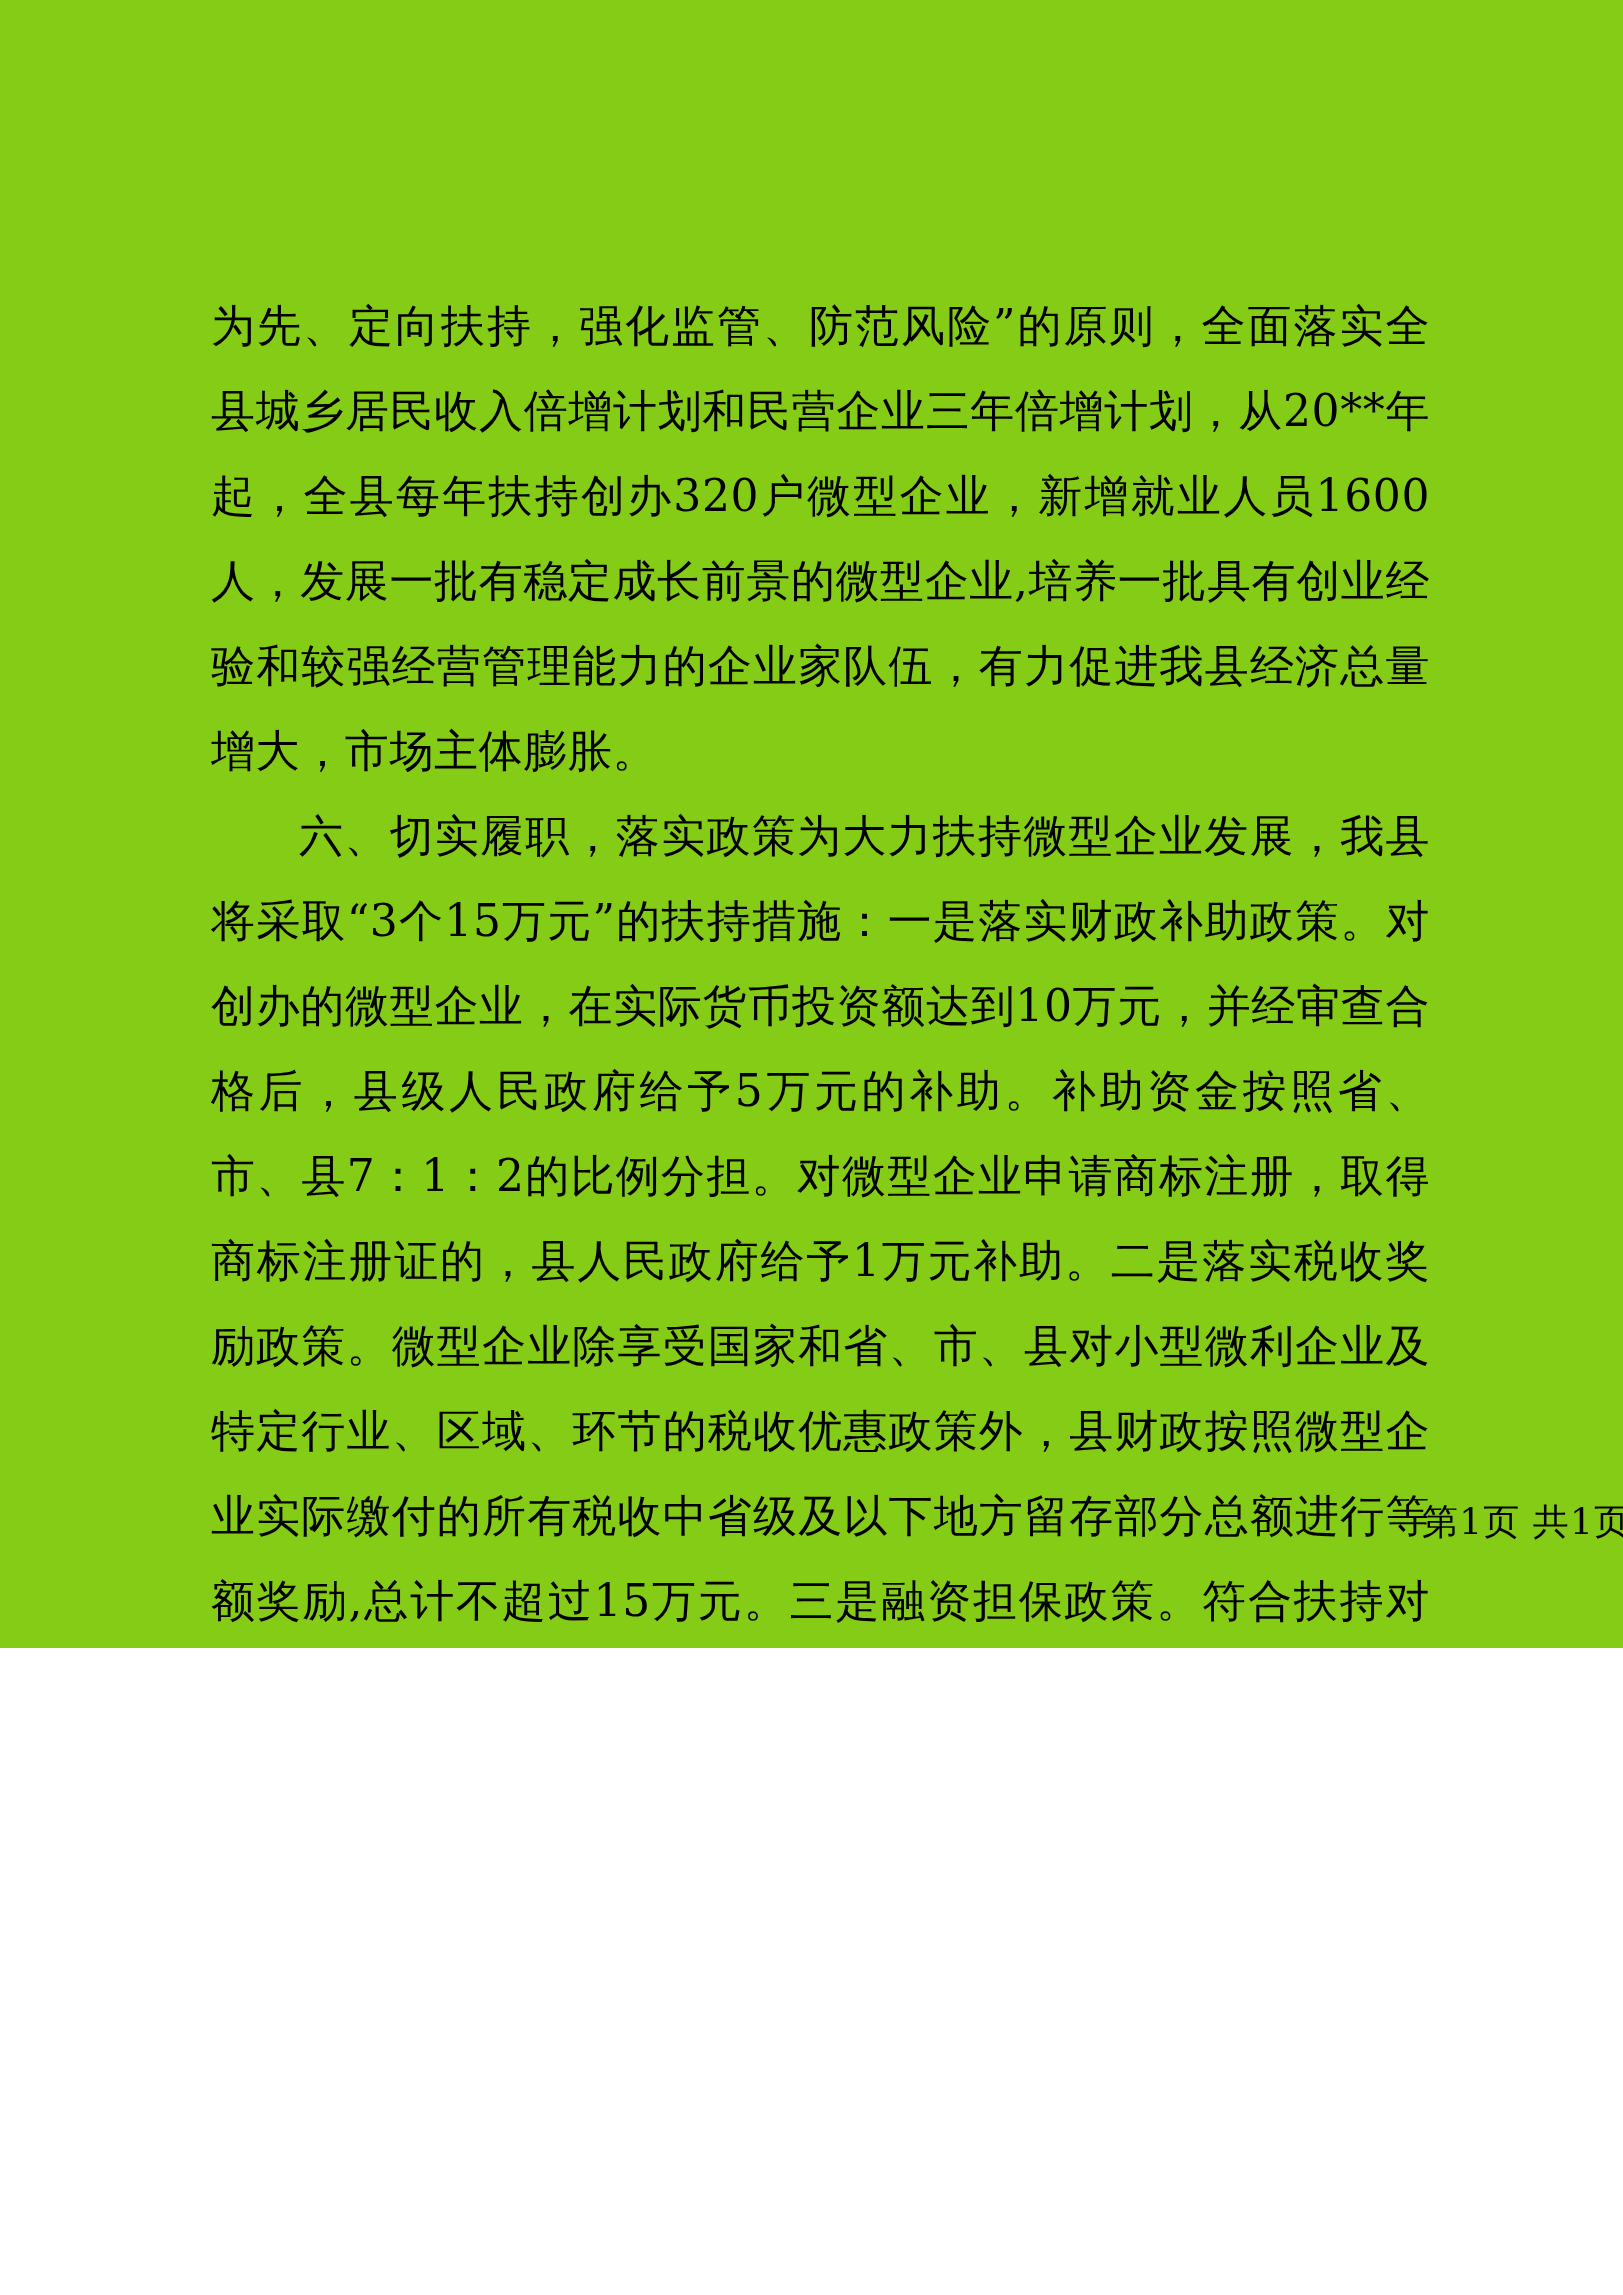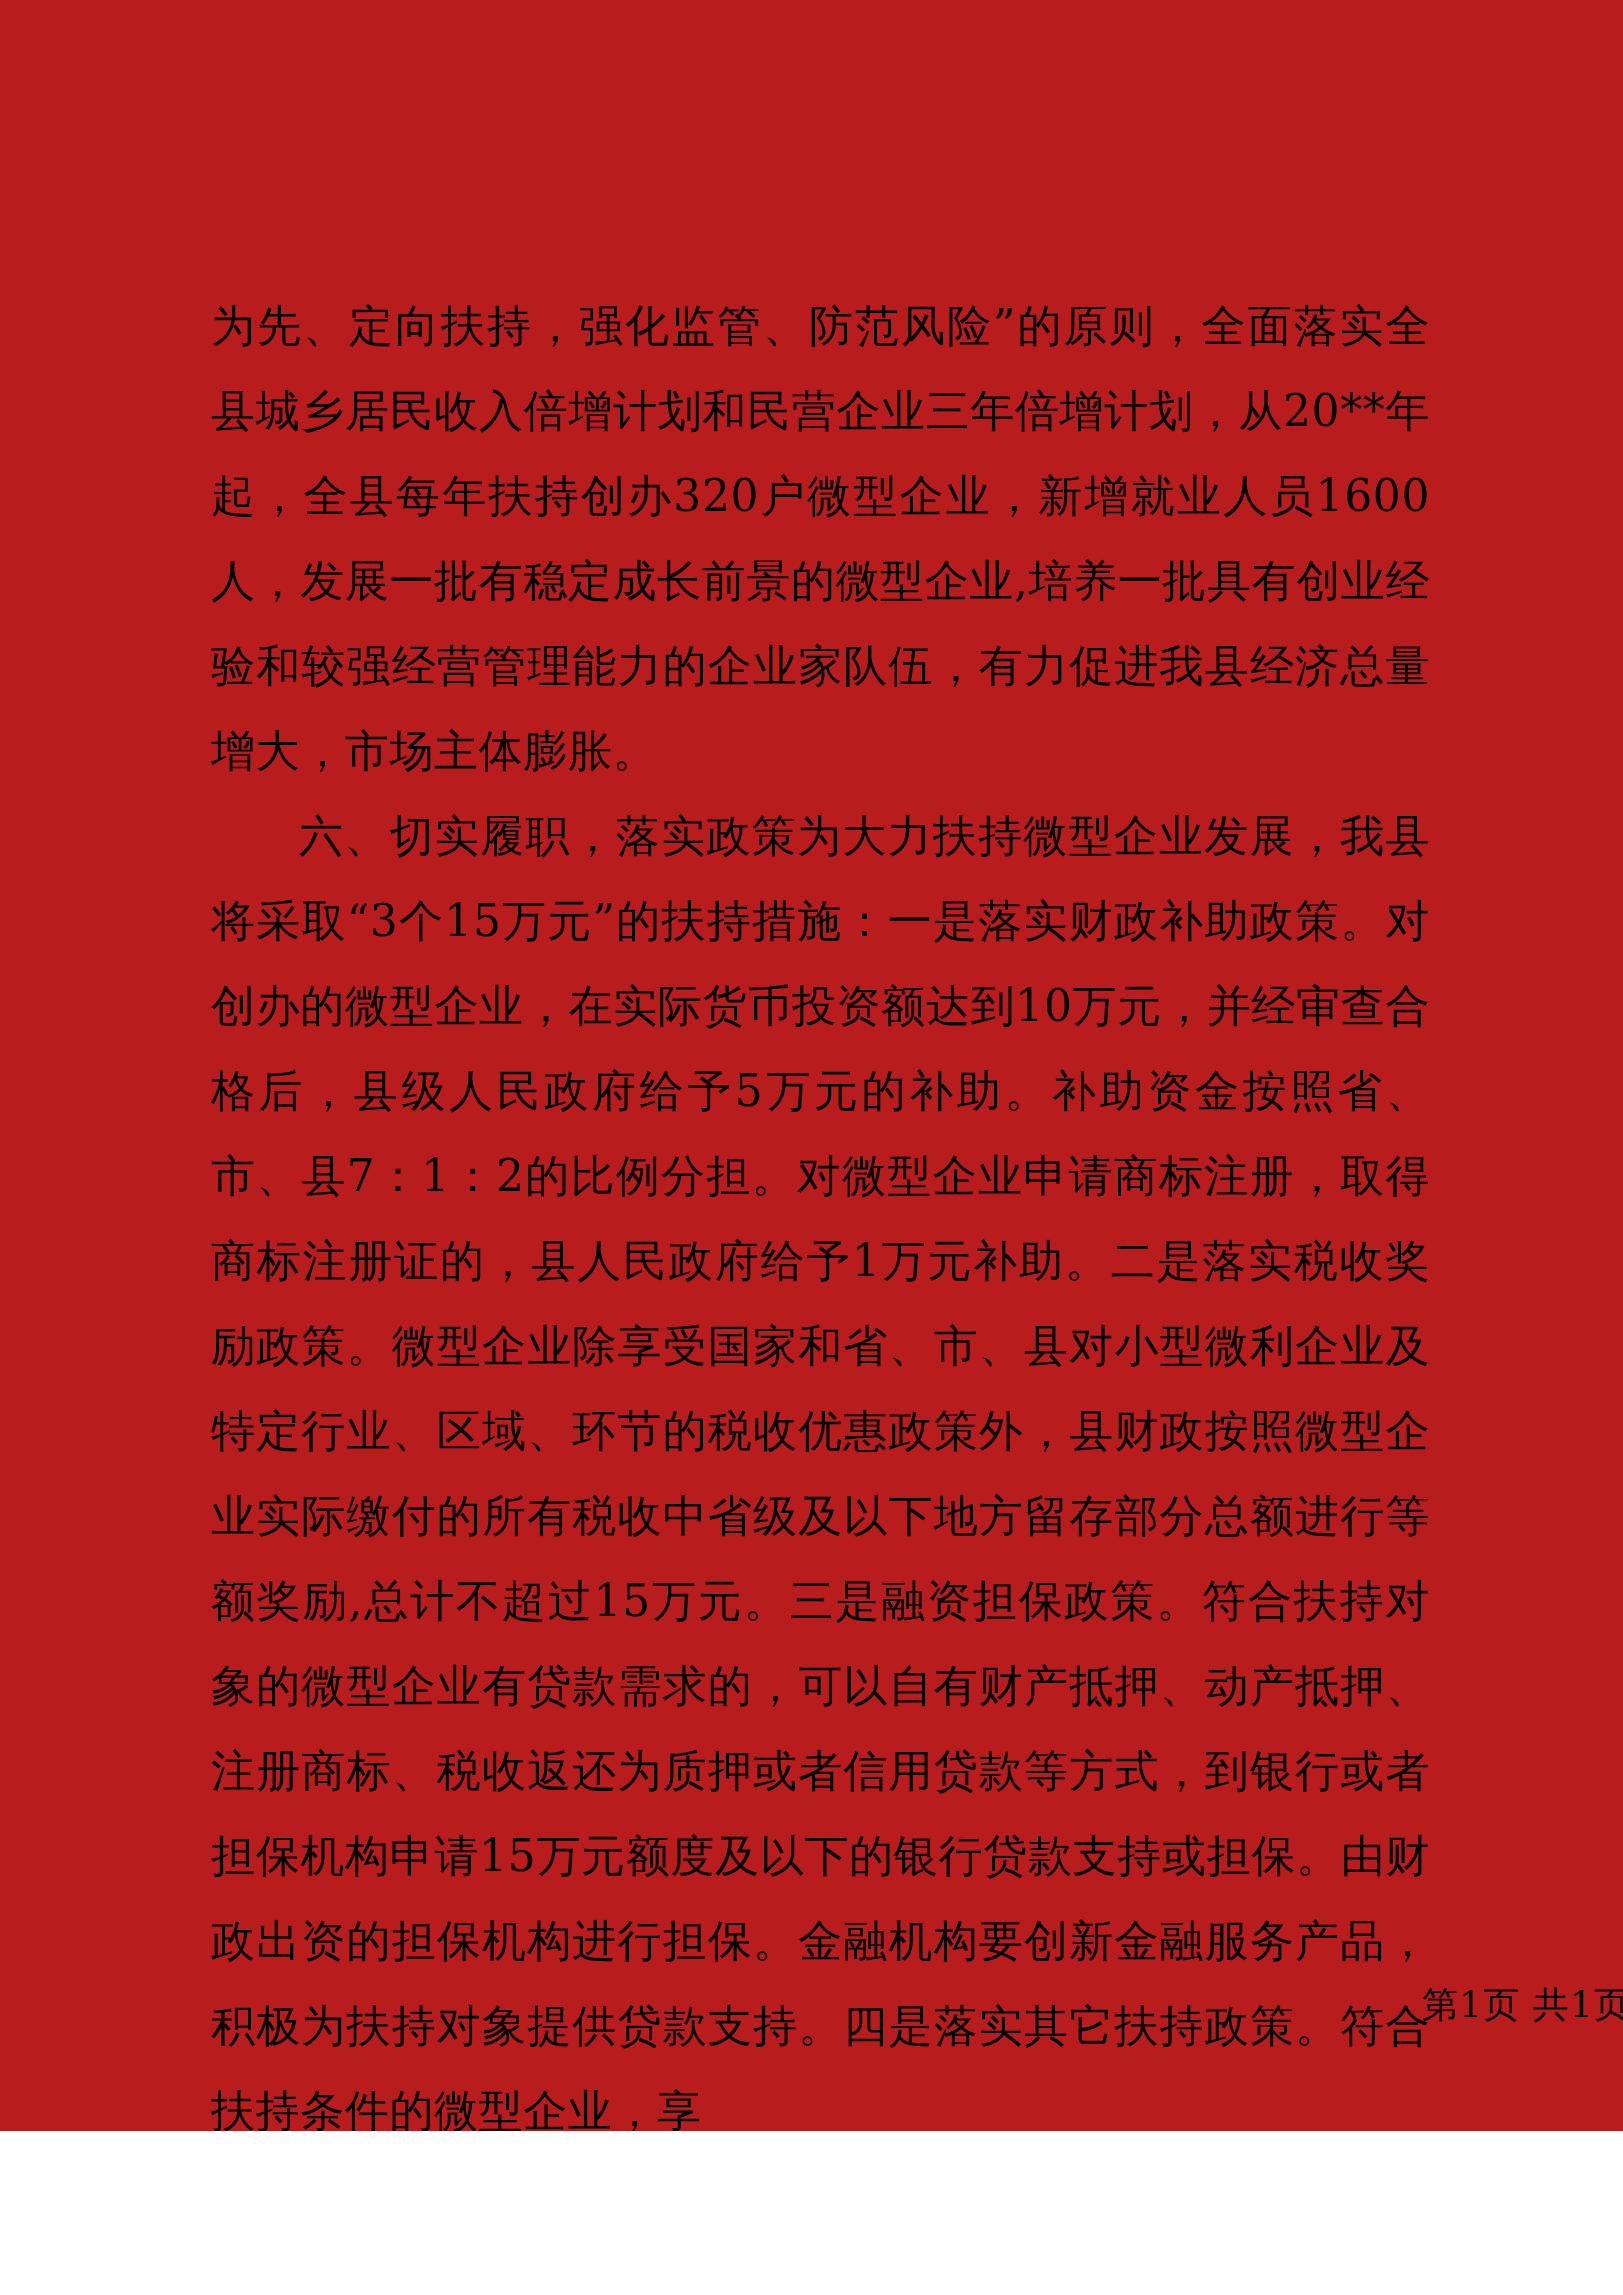--- a/index.html
+++ b/index.html
@@ -3,22 +3,22 @@
 <meta charset="utf-8">
 <style>
   html, body {
     margin: 0;
     padding: 0;
     background: #ffffff;
   }
   .page {
     position: relative;
     width: 1623px;
-    height: 2131px;
-    background: #b91c1c;
+    height: 1648px;
+    background: #84cc16;
     margin: 0 auto;
     overflow: hidden;
     font-family: "DejaVu Serif", "Liberation Serif", serif;
     color: #000000;
   }
   .content {
     position: absolute;
     top: 283px;
     left: 211px;
     right: 193px;

